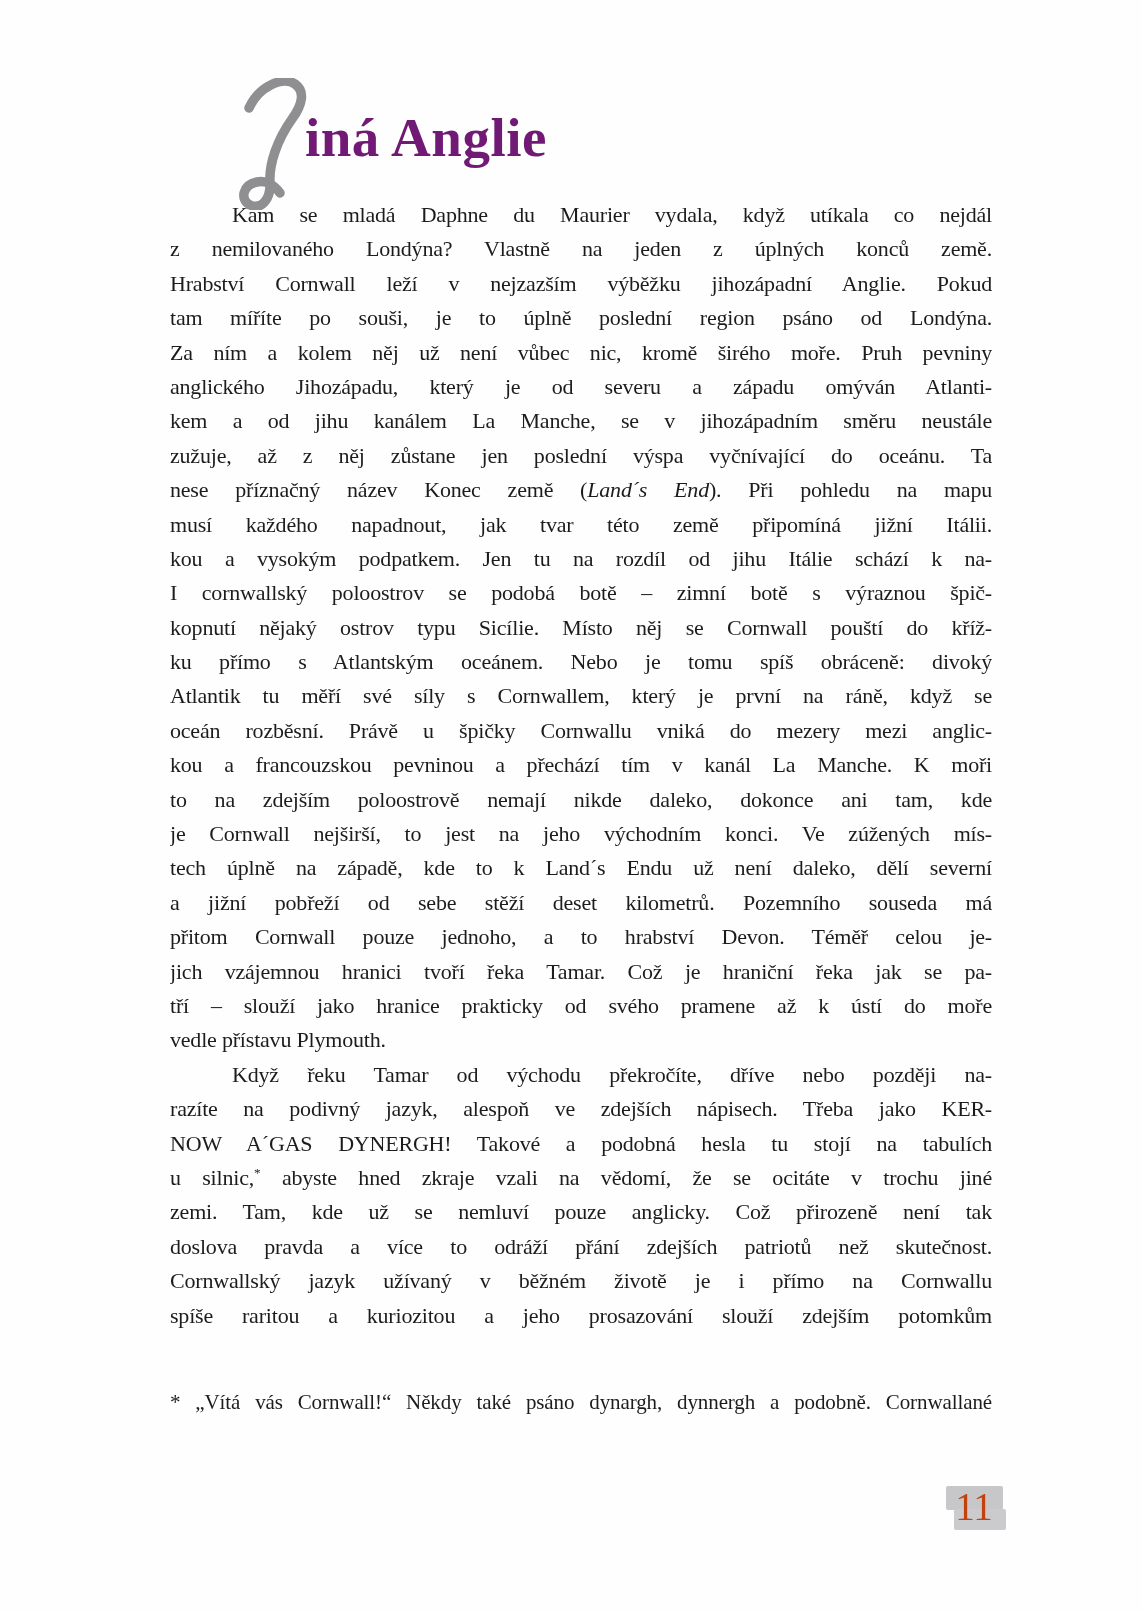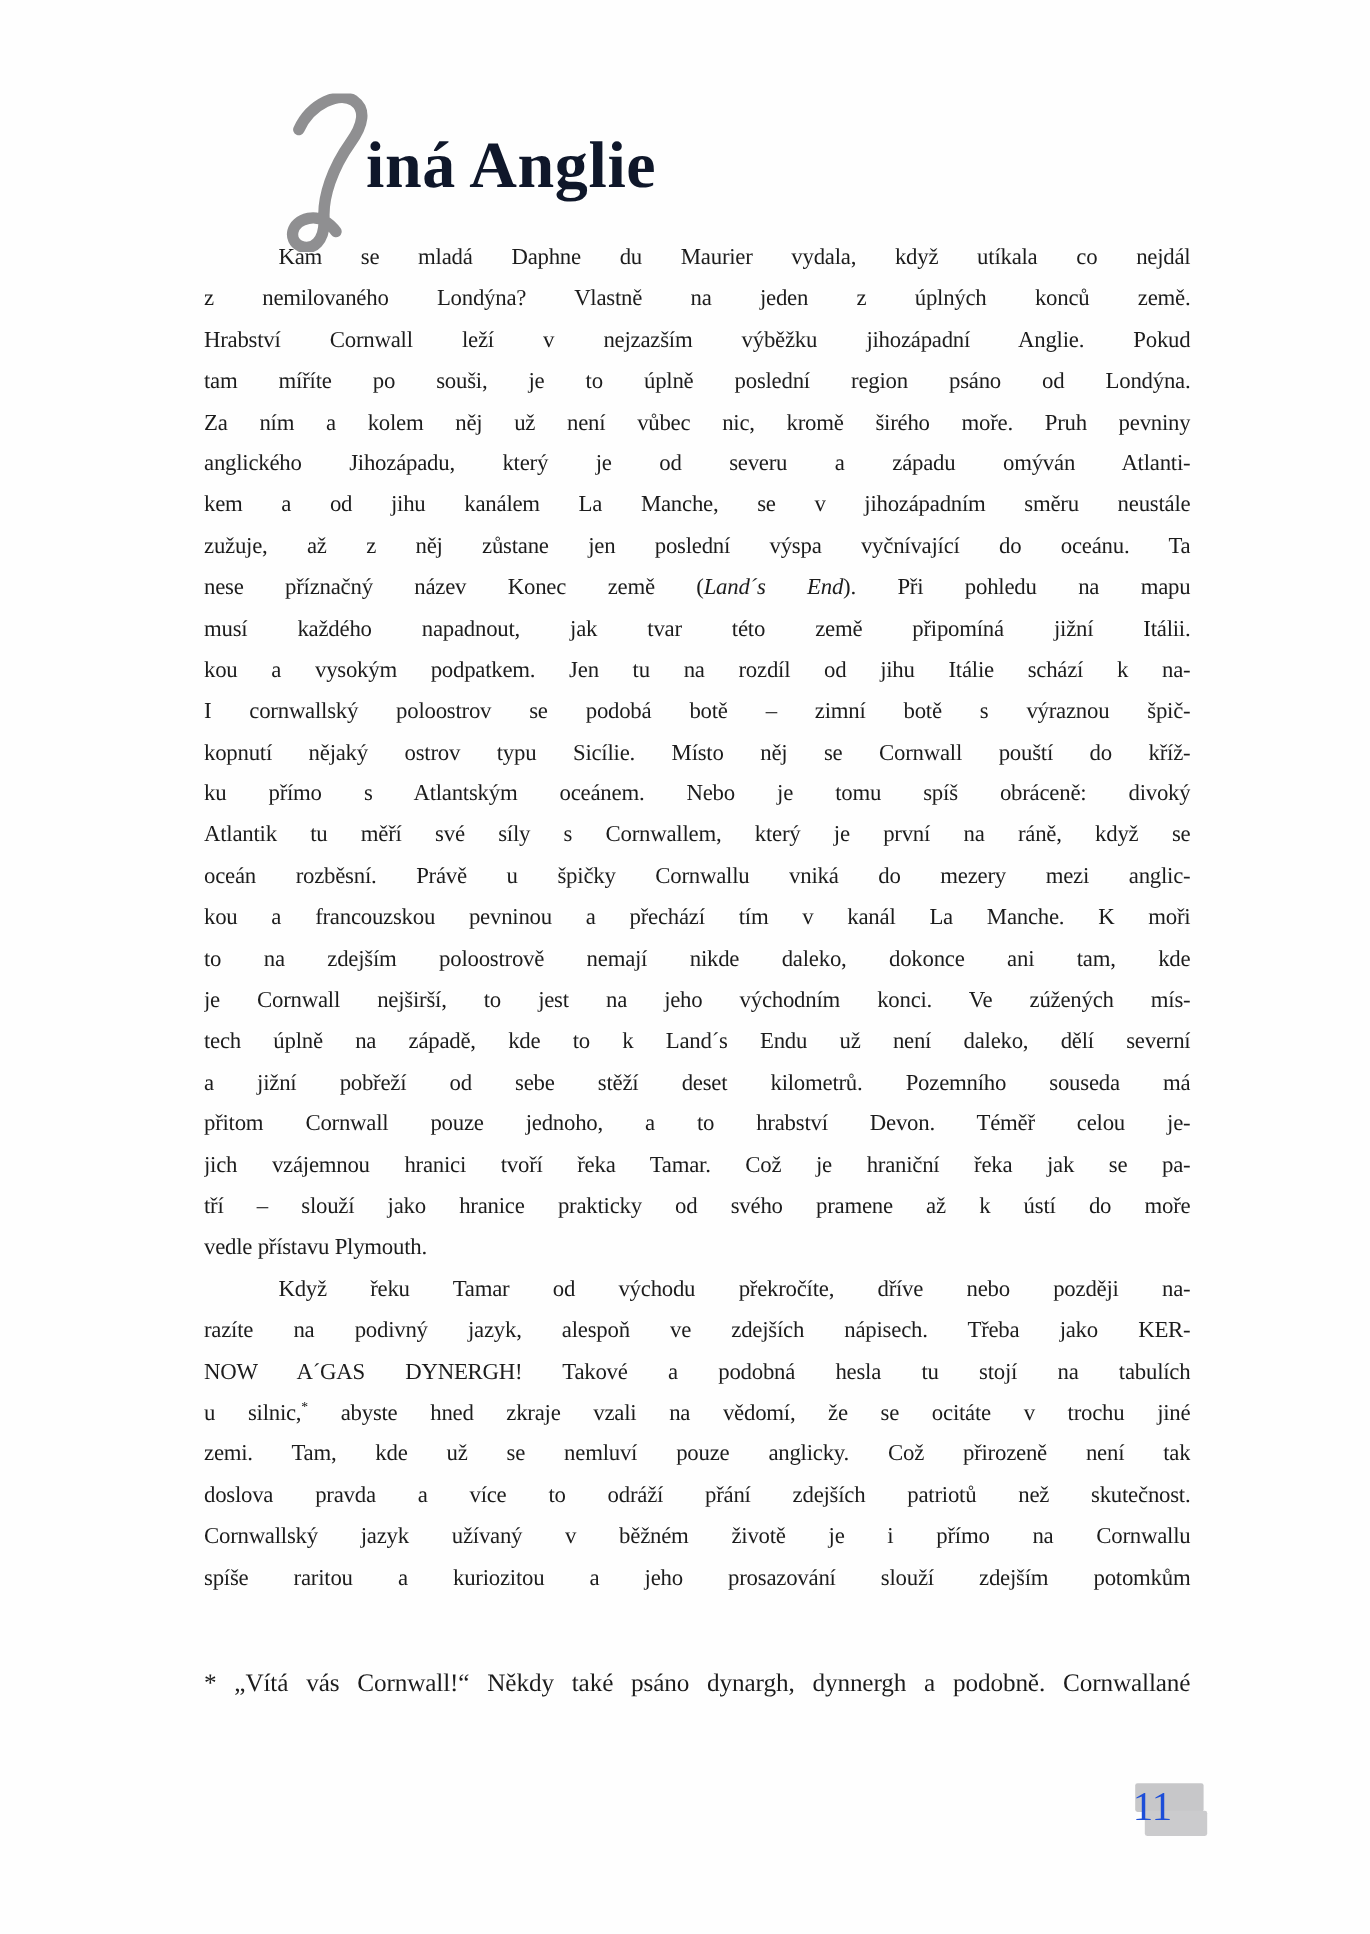--- a/index.html
+++ b/index.html
@@ -9,49 +9,49 @@
     font-family:"Liberation Serif","DejaVu Serif",serif;
     color:#1c1c1c;
   }
   .page{position:absolute;inset:0;overflow:hidden;}
 
   
   .chapter-heading{position:absolute;left:233px;top:76px;width:420px;height:130px;}
   .initial-svg{position:absolute;left:0;top:2px;}
   .chapter-title{
     position:absolute;left:72px;top:30px;margin:0;
-    font-size:55px;font-weight:bold;color:#0f172a;
+    font-size:55px;font-weight:bold;color:#701a75;
     letter-spacing:0.5px;white-space:nowrap;text-align:center;
   }
 
   
   .body-text{position:absolute;left:170px;top:198px;width:822px;}
   .line{
     text-align:justify;text-align-last:justify;
     height:34.4px;line-height:34.4px;overflow:hidden;
-    font-size:19px;letter-spacing:-0.2px;white-space:nowrap;
+    font-size:22px;letter-spacing:-0.2px;white-space:nowrap;
   }
   .line.nojust{text-align-last:left;}
   .line.indent{text-indent:62px;}
   .line sup{font-size:60%;vertical-align:super;line-height:0;}
   .line em{font-style:italic;}
 
   
   .footnote{position:absolute;left:170px;top:1387px;width:822px;}
   .footnote .line{
     font-size:21px;height:30.8px;line-height:30.8px;letter-spacing:-0.1px;
   }
 
   
   .page-number-badge{position:absolute;left:944px;top:1483px;width:64px;height:50px;}
   .badge-rect-top{position:absolute;left:2px;top:3px;width:57px;height:24px;background:#c7c7c9;border-radius:2px;}
   .badge-rect-bottom{position:absolute;left:10px;top:26px;width:52px;height:21px;background:#cbcbcd;border-radius:2px;}
   .page-number{
     position:absolute;left:0;top:0;width:60px;height:50px;
-    text-align:left;line-height:48px;font-size:34px;color:#1d4ed8;
+    text-align:center;line-height:48px;font-size:39px;color:#c2410c;
   }
 </style>
 </head>
 <body>
 
 <div class="page">
 
   <header class="chapter-heading">
     <svg class="initial-svg" width="92" height="132" viewBox="0 0 92 132" aria-hidden="true">
       <path d="M 16 30 C 26 8 50 -2 62 6 C 72 13 70 26 59 41 C 44 62 36 86 37 104 C 38 122 28 132 17 127 C 7 122 9 107 24 104 C 34 102 42 108 47 115" fill="none" stroke="#8f8f91" stroke-width="9.5" stroke-linecap="round" stroke-linejoin="round"></path>

